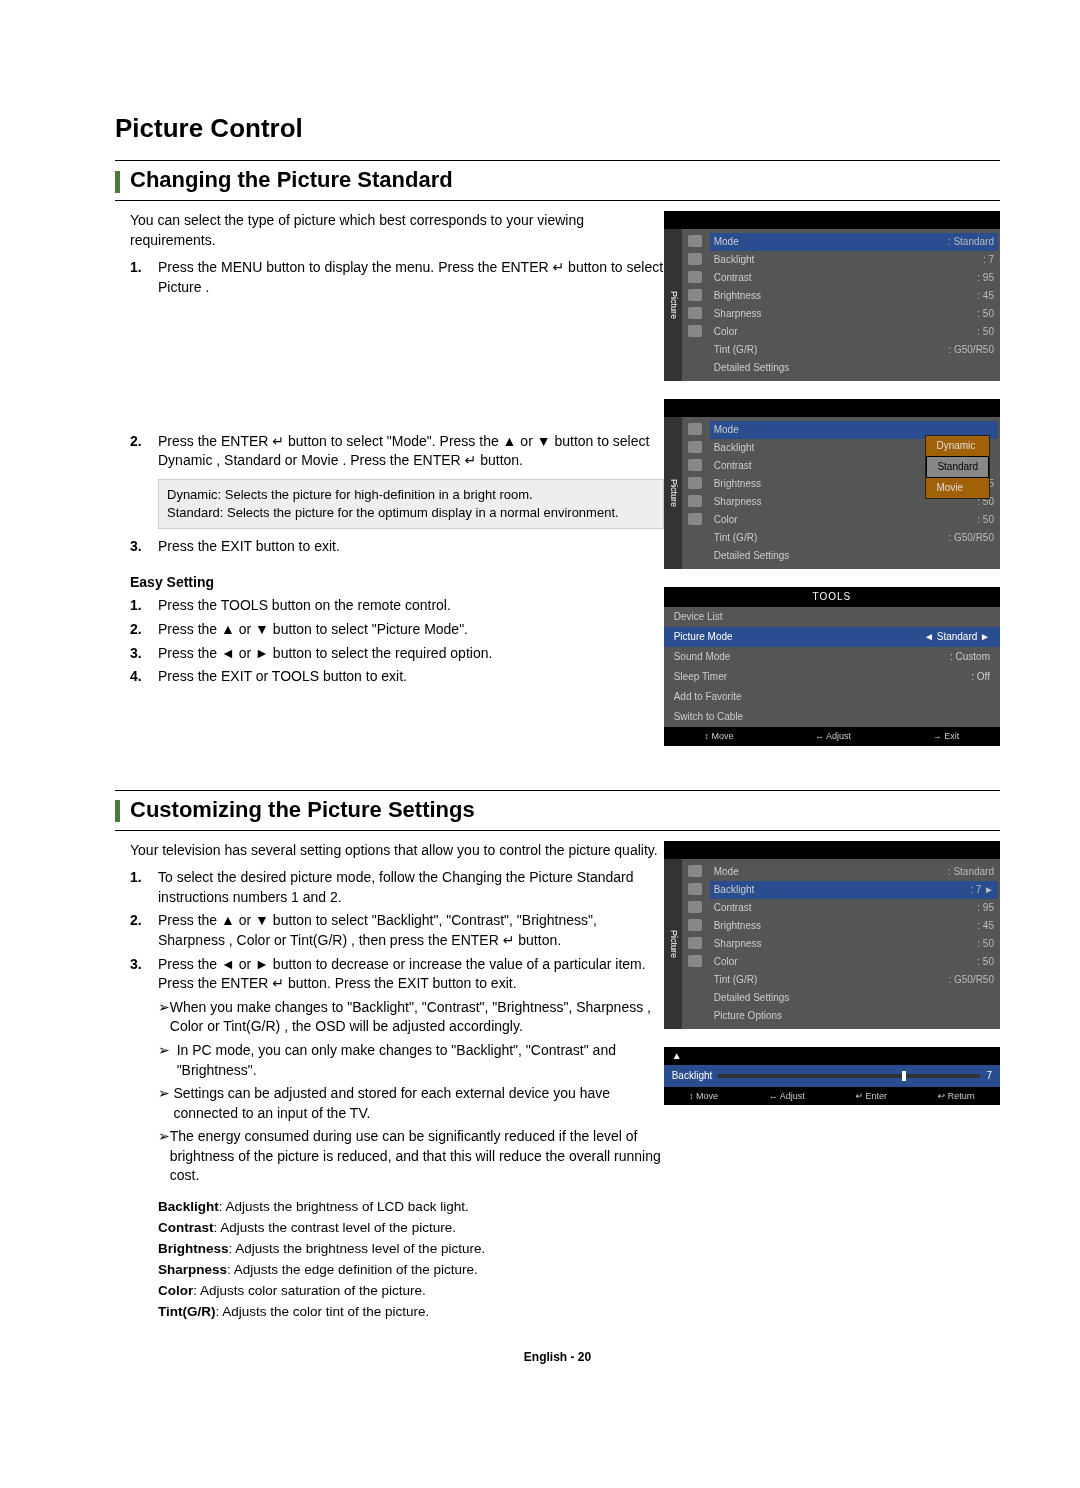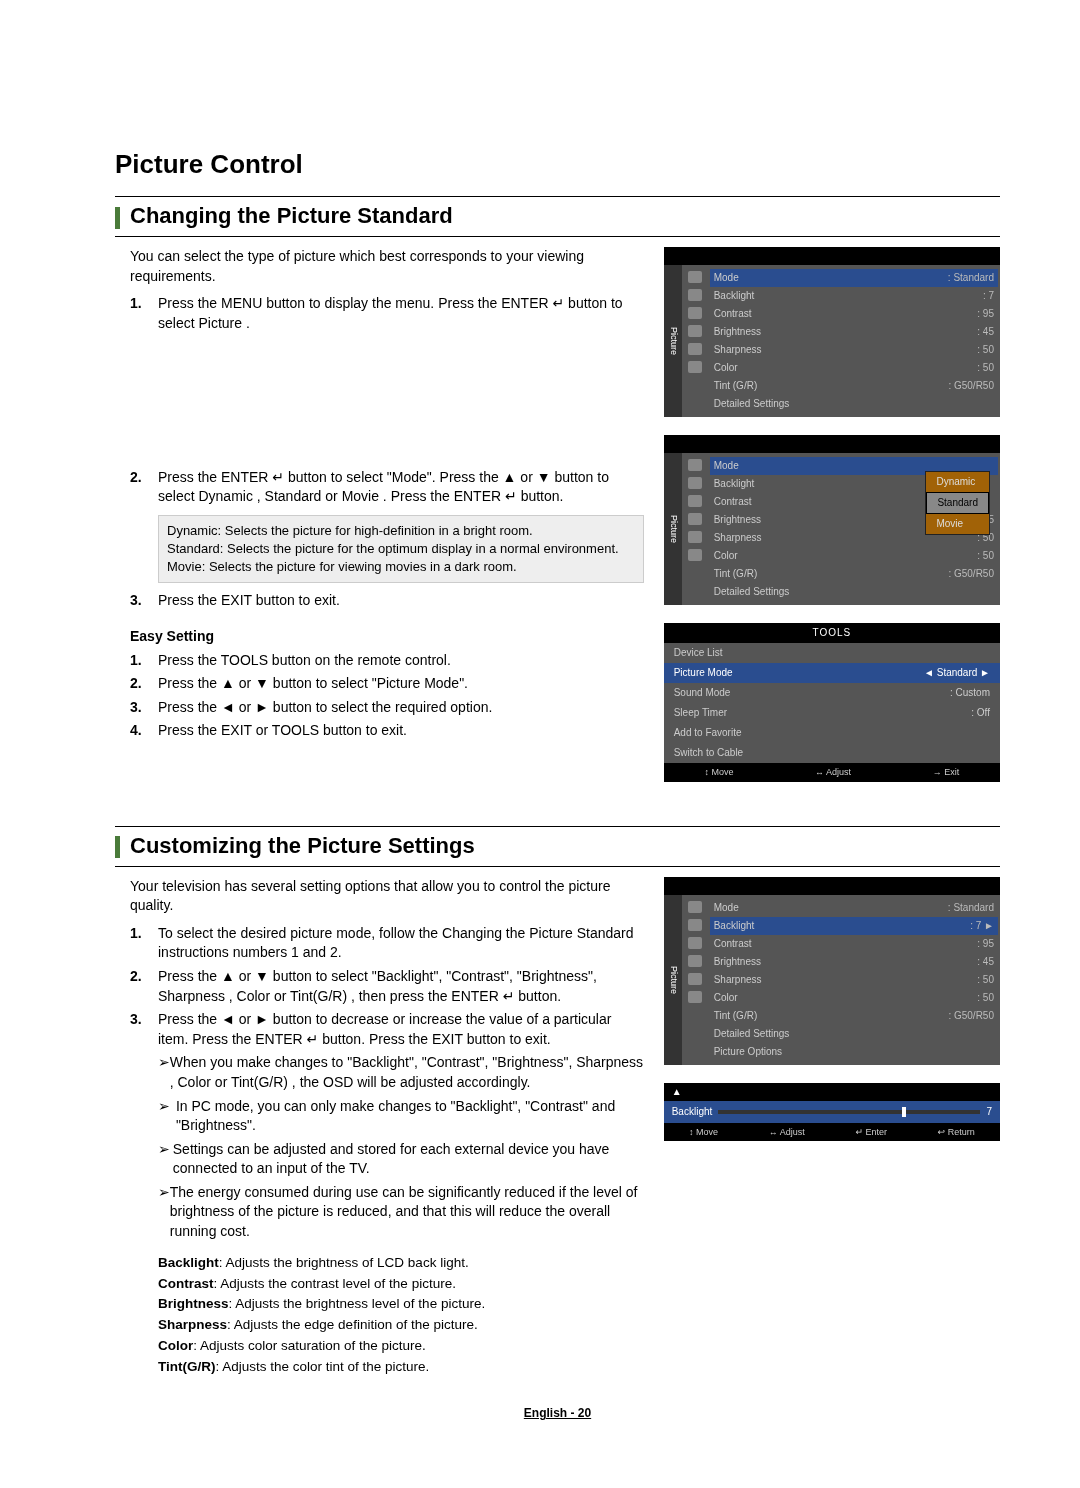--- a/index.html
+++ b/index.html
@@ -1,34 +1,34 @@
 <!DOCTYPE html>
 <html><head>
 <meta charset="utf-8">
 <style>
   * { box-sizing: border-box; margin: 0; padding: 0; }
   body { font-family: Arial, Helvetica, sans-serif; background: #fff; color: #000; width: 1080px; font-size: 14px; line-height: 1.4; }
   .page { padding: 110px 80px 40px 115px; }
-  .title-main { font-size: 26px; font-weight: bold; margin-bottom: 14px; margin-top: 36px; }
+  .title-main { font-size: 26px; font-weight: bold; margin-bottom: 14px; }
   .section-head { font-size: 22px; font-weight: bold; padding: 4px 0; border-top: 1px solid #000; border-bottom: 1px solid #000; margin-bottom: 10px; position: relative; }
   .section-head::before { content:""; display:inline-block; width:5px; height:22px; background:#4a7b3a; margin-right:10px; vertical-align:middle; }
-  .two-col { display: flex; gap: 20px; }
+  .two-col { display: flex; }
   .left-col { flex: 1 1 58%; padding-left: 15px; }
   .right-col { flex: 0 0 38%; }
   .intro { margin-bottom: 8px; }
   .num-row { display:flex; margin-bottom: 4px; }
   .num-row .n { width: 28px; font-weight: bold; }
   .num-row .t { flex:1; }
   .infobox { margin: 8px 0 8px 28px; background: #eee; border: 1px solid #ccc; padding: 6px 8px; font-size: 13px; }
   .easyhead { font-weight: bold; margin: 16px 0 4px 0; }
   .arrow-item { display:flex; margin-left: 28px; margin-top: 4px; }
   .arrow-item .a { width: 20px; }
   .defs { margin: 12px 0 0 28px; font-size: 13.5px; }
   .defs .d { margin-bottom: 2px; }
-  .footer { text-align: center; margin-top: 26px; font-size: 12px; font-weight: bold; text-decoration: underline; }
+  .footer { text-align: center; margin-top: 26px; font-size: 12px; font-weight: bold; }
   
   .osd { background:#555; color:#ccc; margin-bottom:18px; font-size:10px; position:relative; }
   .osd .black-top { background:#000; height:18px; }
   .osd .body { display:flex; }
   .osd .vtab { width:18px; background:#333; color:#fff; writing-mode:vertical-rl; text-align:center; font-size:9px; padding:4px 2px; }
   .osd .icons { width:26px; background:#555; display:flex; flex-direction:column; align-items:center; gap:6px; padding:6px 0; }
   .osd .icons span { width:14px; height:12px; background:#888; border-radius:2px; display:block; }
   .osd .rows { flex:1; padding:4px 6px; }
   .osd .row { display:flex; justify-content:space-between; padding:2px 0; }
   .osd .row.hl { background:#2a4d8f; color:#fff; padding:2px 4px; margin:0 -4px; }
@@ -65,21 +65,20 @@
 Press the ENTER ↵ button to select  Picture .</div>
         </div>
       <div style="height:130px"></div>
       <div class="num-row">
           <div class="n">2.</div>
           <div class="t">Press the ENTER ↵ button to select "Mode". Press the ▲ or ▼ button to select  Dynamic ,  Standard  or  Movie . Press the  ENTER ↵ button.</div>
         </div>
       <div class="infobox">
         <div>Dynamic: Selects the picture for high-definition in a bright room.</div>
         <div>Standard: Selects the picture for the optimum display in a normal environment.</div>
-        <div>Movie: Selects the picture for viewing movies in a dark room.</div>
       </div>
       <div class="num-row">
           <div class="n">3.</div>
           <div class="t">Press the EXIT button to exit.</div>
         </div>
 
       <div class="easyhead">Easy Setting</div>
       <div class="num-row">
           <div class="n">1.</div>
           <div class="t">Press the TOOLS button on the remote control.</div>

